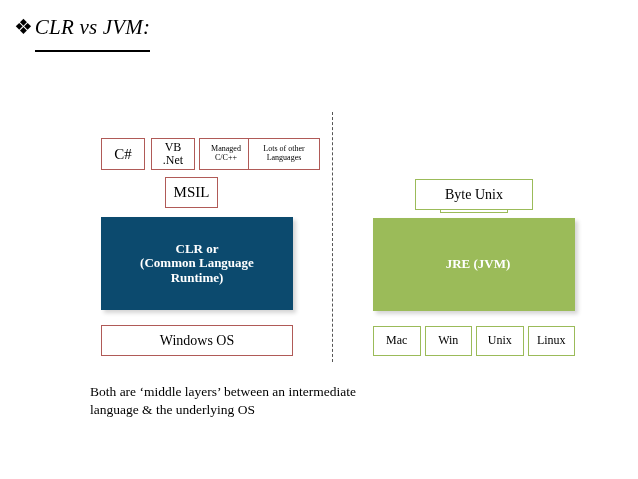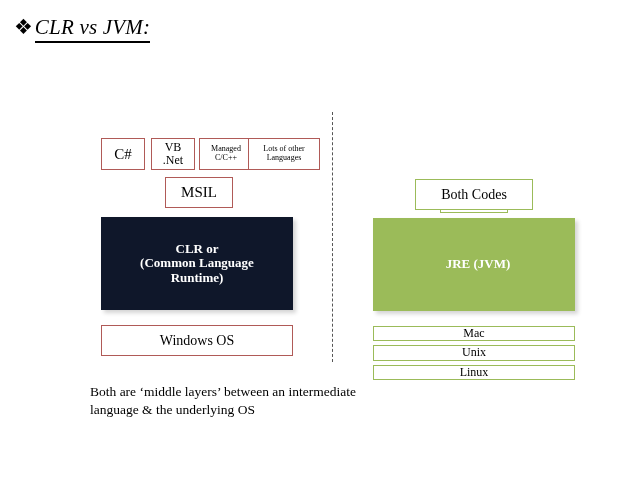--- a/index.html
+++ b/index.html
@@ -30,21 +30,21 @@
     line-height: 1;
     color: #000;
     font-family: "DejaVu Sans", sans-serif;
   }
   #slide-title .title-text {
     font-size: 21px;
     font-style: italic;
     font-weight: normal;
     letter-spacing: .2px;
     border-bottom: 2px solid #000;
-    padding-bottom: 1px;
+    padding-bottom: 10px;
     line-height: 1.12;
   }
 
   
   #divider {
     position: absolute;
     left: 332px;
     top: 112px;
     width: 0;
     height: 250px;
@@ -59,57 +59,56 @@
     align-items: center;
     justify-content: center;
     text-align: center;
     background: #ffffff;
     line-height: 1.12;
   }
   .box.red      { border: 1.5px solid #B05A57; }
   .box.green    { border: 1.5px solid #9BBB59; }
 
   .box.fill-red {
-    background: #0f172a;
+    background: #0c4a6e;
     border: none;
     color: #ffffff;
     font-weight: bold;
     box-shadow: 3px 3px 4px rgba(0,0,0,.17);
   }
   .box.fill-green {
     background: #9BBB59;
     border: none;
     color: #ffffff;
     font-weight: bold;
     box-shadow: 3px 3px 4px rgba(0,0,0,.17);
   }
 
   
   #box-csharp      { left:101px; top:138px; width: 44px; height: 32px; font-size: 15px; }
   #box-vbnet       { left:151px; top:138px; width: 44px; height: 32px; font-size:  12px; }
   #box-managed     { left:199px; top:138px; width: 54px; height: 32px; font-size:  8px; }
   #box-lots        { left:248px; top:138px; width: 72px; height: 32px; font-size:  8px; }
-  #box-msil        { left:165px; top:177px; width: 68px; height: 31px; font-size: 15px; }
+  #box-msil        { left:165px; top:177px; width: 53px; height: 31px; font-size: 15px; }
   #box-clr         { left:101px; top:217px; width:192px; height: 93px; font-size: 13px; }
   #box-windows-os  { left:101px; top:325px; width:192px; height: 31px; font-size: 14px; }
 
   
   #box-java        { left:440px; top:140px; width: 68px; height: 30px; font-size: 14px; margin-top: 43px; }
   #box-bytecodes   { left:415px; top:179px; width:118px; height: 31px; font-size: 14px; }
   #box-jre         { left:373px; top:218px; width:202px; height: 93px; font-size: 13px; padding-left: 8px; }
 
   #os-row {
     position: absolute;
     left: 373px;
     top: 326px;
     width: 202px;
     height: 30px;
     display: flex;
     gap: 4px;
-    flex-direction: column;
   }
   #os-row .box {
     position: relative;
     left: auto; top: auto;
     flex: 1 1 0;
     height: 30px;
     font-size: 12px;
   }
 
   
@@ -143,26 +142,27 @@
 <div class="box red" id="box-lots">Lots of  other<br>Languages</div>
 
 <div class="box red" id="box-msil">MSIL</div>
 
 <div class="box fill-red" id="box-clr">CLR or<br>(Common Language<br>Runtime)</div>
 
 <div class="box red" id="box-windows-os">Windows OS</div>
 
 <div class="box green" id="box-java">Java</div>
 
-<div class="box green" id="box-bytecodes">Both Codes</div>
+<div class="box green" id="box-bytecodes">Byte Unix</div>
 
 <div class="box fill-green" id="box-jre">JRE (JVM)</div>
 
 <div id="os-row">
   <div class="box green">Mac</div>
+  <div class="box green">Win</div>
   <div class="box green">Unix</div>
   <div class="box green">Linux</div>
 </div>
 
 <div id="caption">
   <div>Both are ‘middle layers’ between an intermediate</div>
   <div>language &amp; the underlying OS</div>
 </div>
 
 </body></html>

